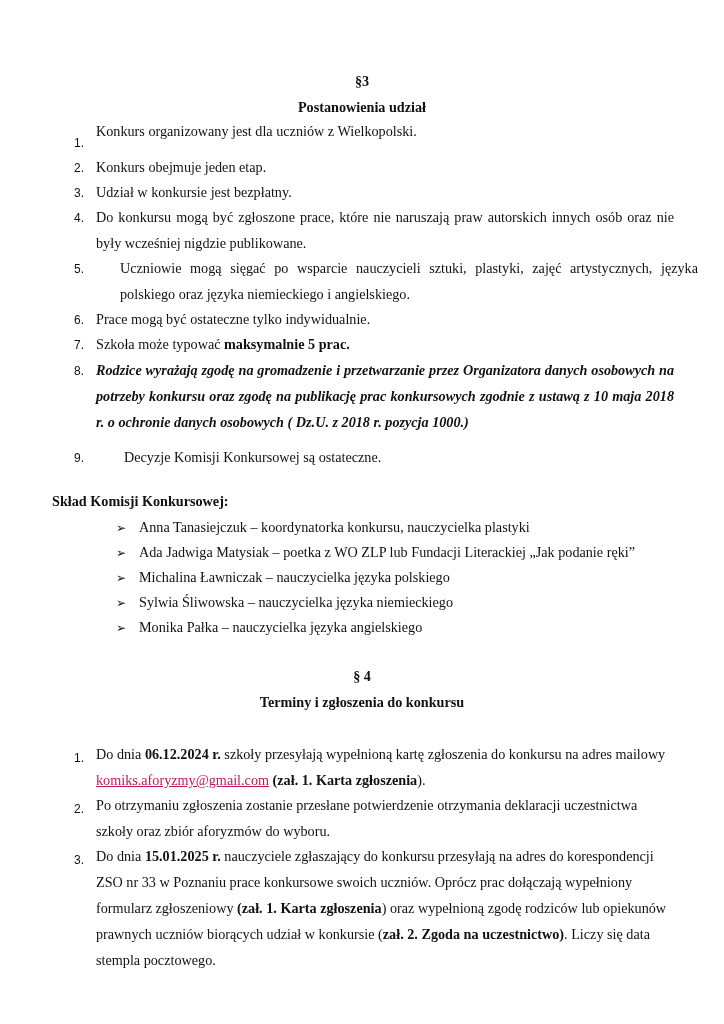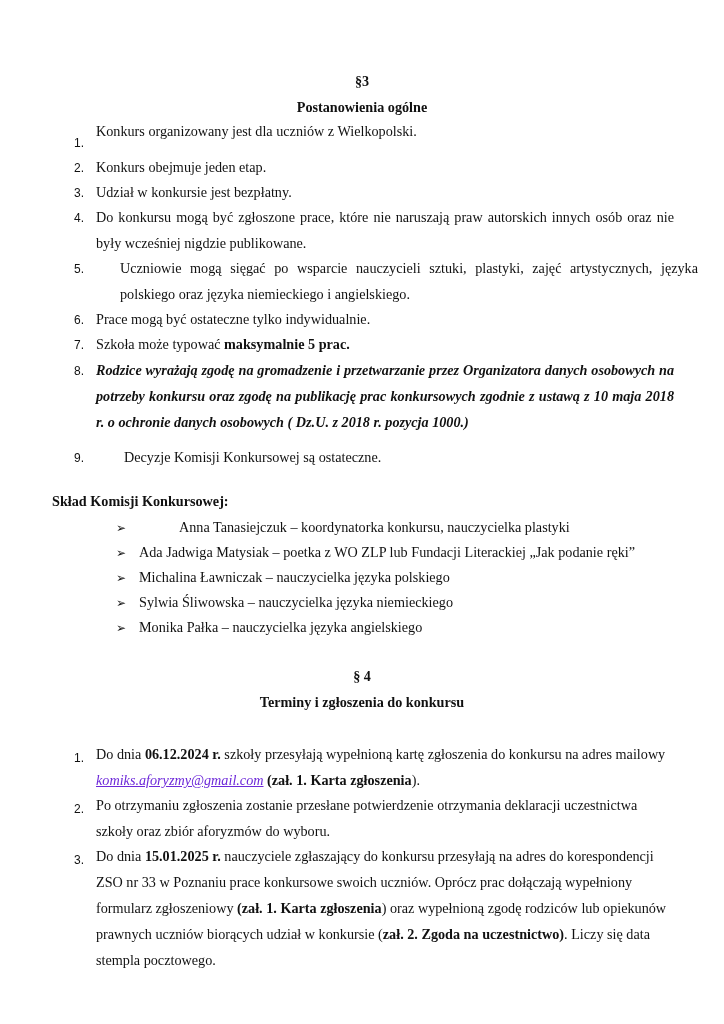--- a/index.html
+++ b/index.html
@@ -6,27 +6,27 @@
   body { width:724px; height:1024px; position:relative; overflow:hidden;
          font-family:"Liberation Serif", "DejaVu Serif", serif; color:#111; font-size:14.2px; }
   .abs { position:absolute; }
   .center { left:0; width:724px; text-align:center; font-weight:bold; }
   .num { position:absolute; left:74px; width:20px; font-family:"Liberation Sans","DejaVu Sans",sans-serif; font-size:12px; }
   .txt { position:absolute; left:96px; width:578px; text-align:justify; line-height:25.5px; }
   .txt.nojust { text-align:left; }
   .bullet { position:absolute; left:116px; font-size:12px; }
   .btxt { position:absolute; left:139px; }
   b { font-weight:bold; }
-  a.link { color:#6d28d9; text-decoration:underline;font-style:italic; }
+  a.link { color:#be185d; text-decoration:underline; }
 </style>
 </head>
 <body>
 
 <div class="abs center" style="top:73px;">§3</div>
-<div class="abs center" style="top:99px;">Postanowienia ogólne</div>
+<div class="abs center" style="top:99px;">Postanowienia udział</div>
 
 <div>
   <div>
     <span class="num" style="top:136px;">1.</span>
     <span class="txt" style="top:119px;">Konkurs organizowany jest dla uczniów z Wielkopolski.</span>
   </div>
   <div>
     <span class="num" style="top:161px;">2.</span>
     <span class="txt" style="top:155px;">Konkurs obejmuje jeden etap.</span>
   </div>
@@ -58,21 +58,21 @@
     <span class="num" style="top:451px;">9.</span>
     <span class="txt" style="top:445px;margin-left:28px;">Decyzje Komisji Konkursowej są ostateczne.</span>
   </div>
 </div>
 
 <div class="abs" style="left:52px; top:493px; font-weight:bold;">Skład Komisji Konkursowej:</div>
 
 <div>
   <div>
     <span class="bullet" style="top:521px;">➢</span>
-    <span class="btxt" style="top:519px;margin-left:40px;">Anna Tanasiejczuk – koordynatorka konkursu, nauczycielka plastyki</span>
+    <span class="btxt" style="top:519px;">Anna Tanasiejczuk – koordynatorka konkursu, nauczycielka plastyki</span>
   </div>
   <div>
     <span class="bullet" style="top:546px;">➢</span>
     <span class="btxt" style="top:544px;">Ada Jadwiga Matysiak – poetka z WO ZLP lub Fundacji Literackiej „Jak podanie ręki”</span>
   </div>
   <div>
     <span class="bullet" style="top:571px;">➢</span>
     <span class="btxt" style="top:569px;">Michalina Ławniczak – nauczycielka języka polskiego</span>
   </div>
   <div>

